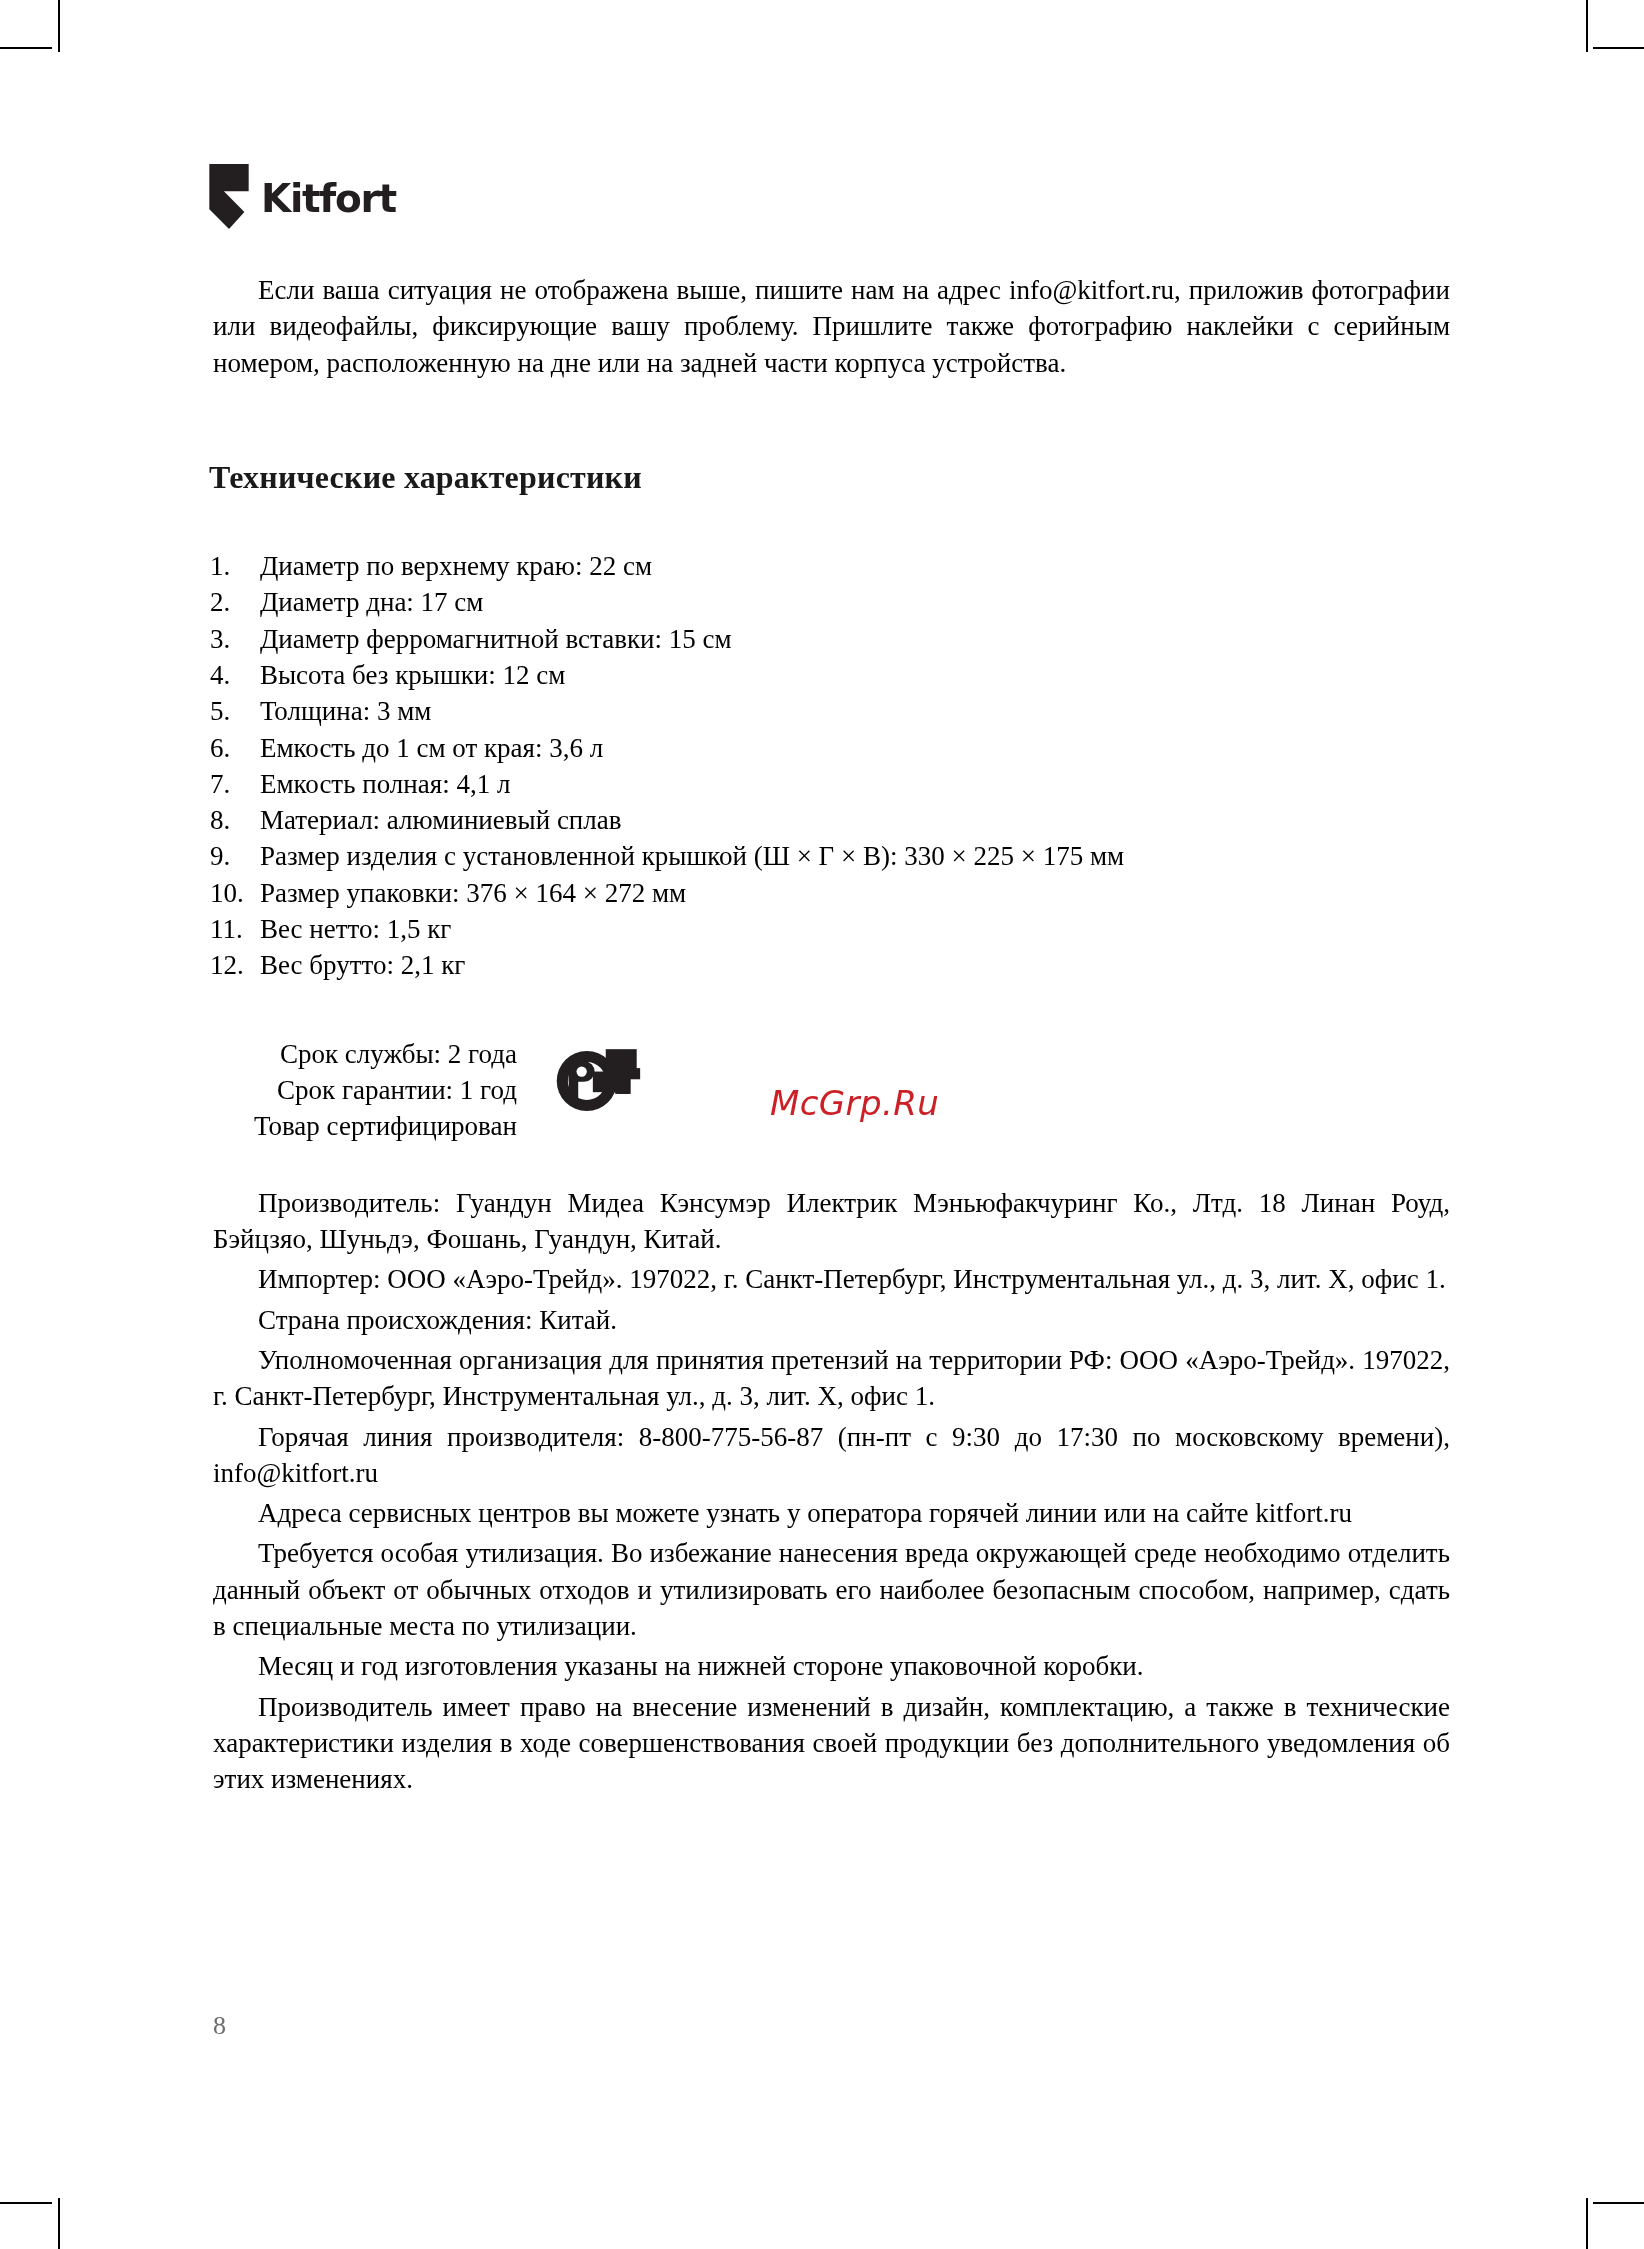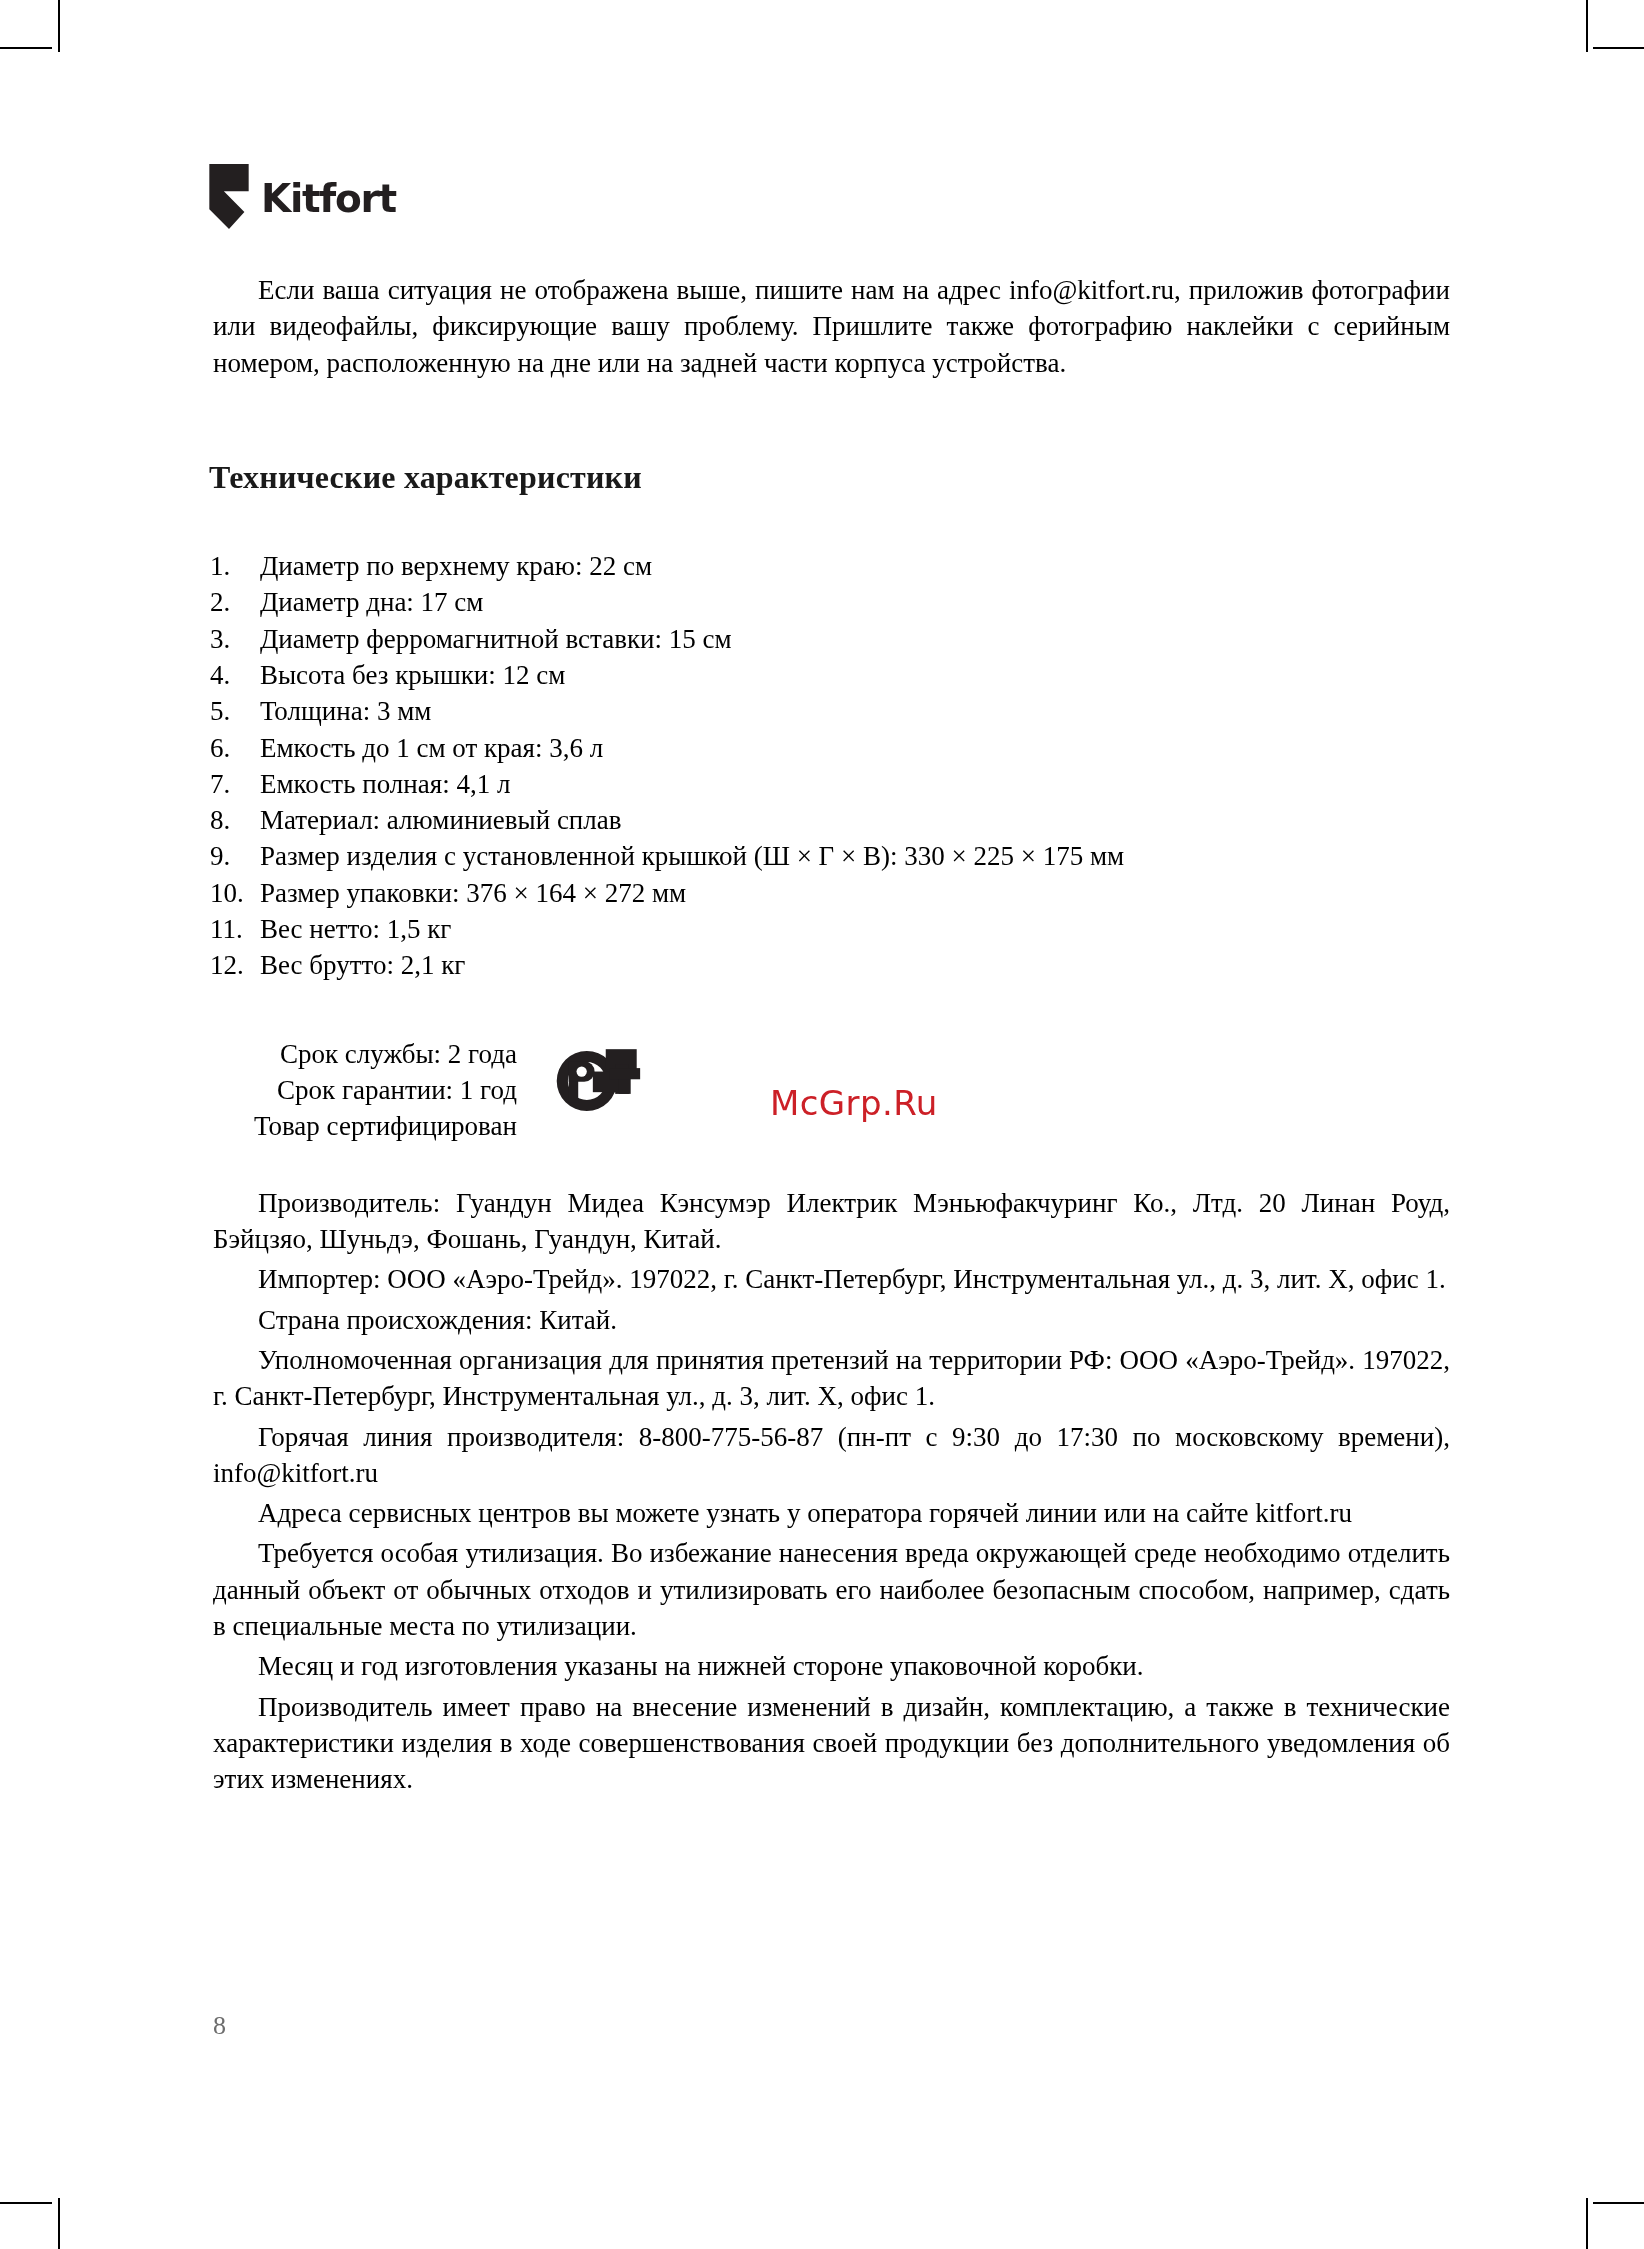--- a/index.html
+++ b/index.html
@@ -127,20 +127,21 @@
     margin-left: 38px;
     margin-top: 13.8px;
   }
 
   
   .watermark {
     position: absolute;
     left: 770px;
     top: 1083px;
     font-family: "DejaVu Sans", "Liberation Sans", sans-serif;
+    font-style: italic;
     font-size: 34px;
     color: #cc2027;
     letter-spacing: 0.4px;
     white-space: nowrap;
   }
 
   
   .page-number {
     position: absolute;
     left: 213px;
@@ -261,21 +262,21 @@
           <g fill="#231f20">
             <rect x="74" y="22" width="14" height="30"></rect>
             <rect x="63" y="22" width="36" height="13"></rect>
           </g>
         </svg>
       </div>
     </div>
 
     <div class="gap-d"></div>
 
-    <p class="body-par">Производитель: Гуандун Мидеа Кэнсумэр Илектрик Мэньюфакчуринг Ко., Лтд. 20 Линан Роуд, Бэйцзяо, Шуньдэ, Фошань, Гуандун, Китай.</p>
+    <p class="body-par">Производитель: Гуандун Мидеа Кэнсумэр Илектрик Мэньюфакчуринг Ко., Лтд. 18 Линан Роуд, Бэйцзяо, Шуньдэ, Фошань, Гуандун, Китай.</p>
     <p class="body-par">Импортер: ООО «Аэро-Трейд». 197022, г. Санкт-Петербург, Инструментальная ул., д. 3, лит. Х, офис 1.</p>
     <p class="body-par">Страна происхождения: Китай.</p>
     <p class="body-par">Уполномоченная организация для принятия претензий на территории РФ: ООО «Аэро-Трейд». 197022, г. Санкт-Петербург, Инструментальная ул., д. 3, лит. Х, офис 1.</p>
     <p class="body-par">Горячая линия производителя: 8-800-775-56-87 (пн-пт с 9:30 до 17:30 по московскому времени), info@kitfort.ru</p>
     <p class="body-par">Адреса сервисных центров вы можете узнать у оператора горячей линии или на сайте kitfort.ru</p>
     <p class="body-par">Требуется особая утилизация. Во избежание нанесения вреда окружающей среде необходимо отделить данный объект от обычных отходов и утилизировать его наиболее безопасным способом, например, сдать в специальные места по утилизации.</p>
     <p class="body-par">Месяц и год изготовления указаны на нижней стороне упаковочной коробки.</p>
     <p class="body-par">Производитель имеет право на внесение изменений в дизайн, комплектацию, а также в технические характеристики изделия в ходе совершенствования своей продукции без дополнительного уведомления об этих изменениях.</p>
 
   </div>

